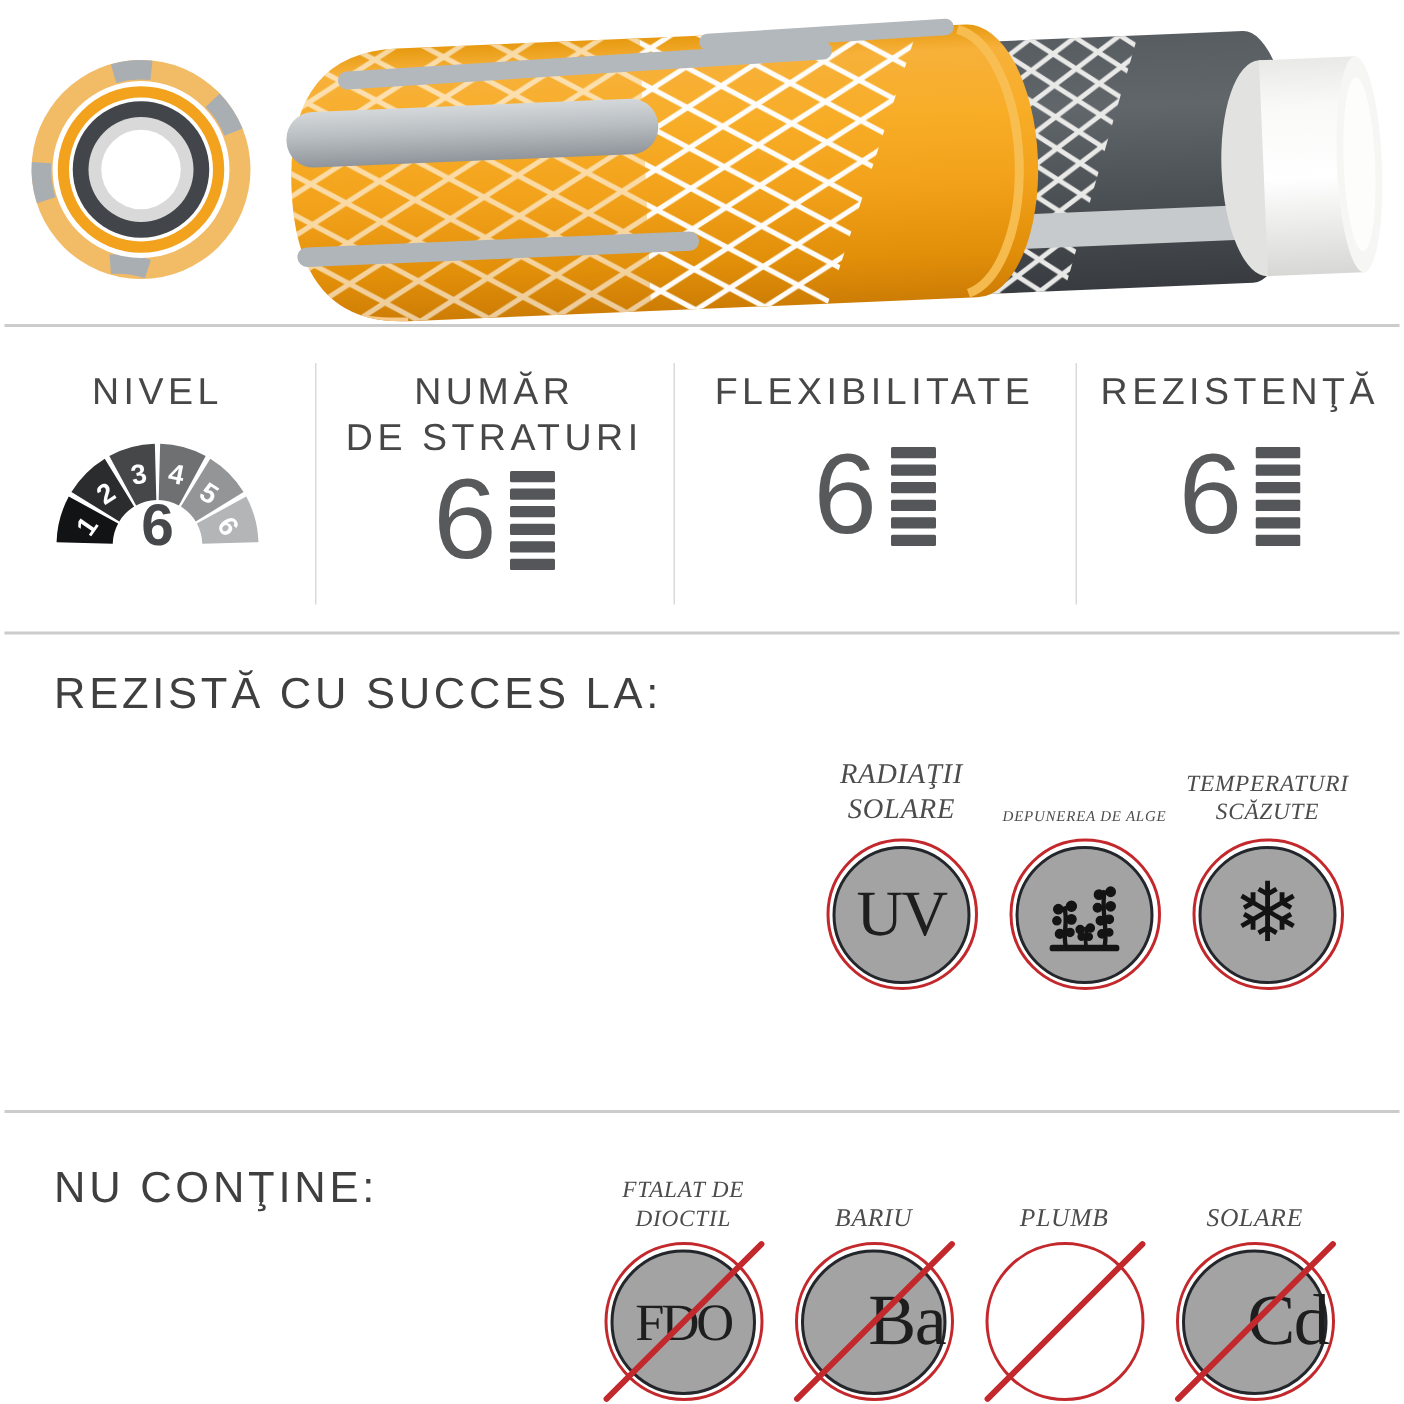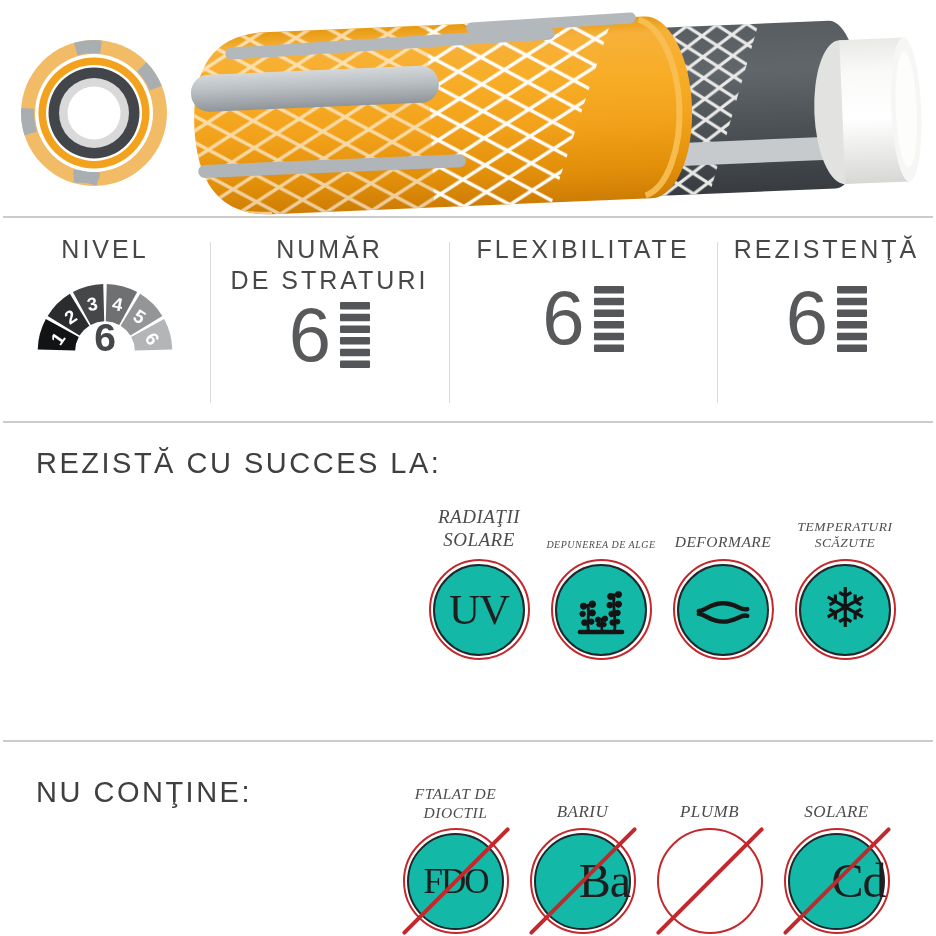--- a/index.html
+++ b/index.html
@@ -9,21 +9,21 @@
   html,body{margin:0;padding:0;background:#fff;}
   .page{position:relative;width:936px;height:936px;overflow:hidden;background:#fff;
         font-family:"Liberation Sans",sans-serif;color:var(--text-dark);}
   .sep{height:2px;background:var(--divider-gray);margin:0 3px;}
 
   
   .hose-section{height:216px;position:relative;}
 
   
   .specs{height:203px;display:grid;grid-template-columns:210px 239px 268px 219px;}
-  .spec-col{position:relative;display:flex;flex-direction:column;align-items:center;padding-top:16px;box-sizing:border-box;}
+  .spec-col{position:relative;display:flex;flex-direction:column;align-items:center;padding-top:28px;box-sizing:border-box;}
   .spec-col:not(:first-child)::before{content:"";position:absolute;left:-0.5px;top:24px;bottom:18px;width:1px;background:#dadada;}
   .spec-title{font-size:25px;letter-spacing:3px;color:#474747;text-align:center;line-height:1.22;white-space:pre-line;}
   .value-row{display:flex;align-items:center;gap:9px;margin-top:20px;}
   .spec-col:nth-child(2) .value-row{margin-top:6px;}
   .big-num{font-size:76px;line-height:.85;color:var(--value-gray);}
   .gauge{margin-top:12px;}
 
   
   .section-heading{position:absolute;left:36px;margin:0;font-weight:400;
         font-size:29px;letter-spacing:2.5px;color:#3f3f3f;}
@@ -46,21 +46,21 @@
   .resists .icon-item:nth-child(3) .icon-label{font-size:15.5px;}
   .resists .icon-item:nth-child(4) .icon-label{font-size:13.5px;}
   .resists .icon-item:nth-child(5) .icon-label{font-size:17.5px;}
   .nu .icon-item:nth-child(1) .icon-label{font-size:15.5px;}
   .nu .icon-item:nth-child(n+2) .icon-label{font-size:17px;}
 
   .ring{border:2.5px solid var(--accent-red);border-radius:50%;padding:2.5px;box-sizing:border-box;background:#fff;position:relative;}
   .resists .ring{width:101px;height:101px;}
   .nu .ring{width:106px;height:106px;}
   .ring-inner{width:100%;height:100%;box-sizing:border-box;border:2.5px solid #23262b;border-radius:50%;
-        background:#14b8a6;display:flex;align-items:center;justify-content:center;}
+        background:#a3a3a3;display:flex;align-items:center;justify-content:center;}
   .strike{position:absolute;left:50%;top:50%;width:150px;height:4px;border-radius:2px;
         background:var(--accent-red);transform:translate(-50%,-50%) rotate(-45deg);z-index:3;}
   .symbol{font-family:"Liberation Serif",serif;color:#1e1e1e;line-height:1;}
   .symbol-uv{font-size:43px;letter-spacing:-1px;}
   .symbol-fdo{font-size:35px;letter-spacing:-2px;}
   .symbol-chem{font-size:48px;letter-spacing:-1px;margin-left:44px;}
   .glyph-snow{font-family:"DejaVu Sans",sans-serif;font-size:55px;line-height:1;color:#131313;margin-top:-2px;}
 </style>
 </head>
 <body>
@@ -271,33 +271,20 @@
                   <circle cx="43" cy="36" r="2.9"></circle>
                   <circle cx="49" cy="35" r="2.9"></circle>
                 <circle cx="44" cy="45" r="2.8"></circle>
                   <circle cx="49" cy="44" r="2.5"></circle>
               </g>
             </svg>
           </div>
         </div>
       </div>
 
-      <div class="icon-item">
-        <div class="icon-label">DEFORMARE</div>
-        <div class="ring">
-          <div class="ring-inner">
-            <svg width="62" height="62" viewBox="0 0 64 64">
-              <g stroke="#161616" stroke-width="4.6" fill="none" stroke-linecap="round">
-                <path d="M7,33 C14,33 18,25 32,25 C46,25 50,33 57,31"></path>
-                <path d="M7,36 C14,36 18,44 32,44 C46,44 50,36 57,38"></path>
-              </g>
-            </svg>
-          </div>
-        </div>
-      </div>
 
       <div class="icon-item">
         <div class="icon-label">TEMPERATURI SCĂZUTE</div>
         <div class="ring">
           <div class="ring-inner">
               <span class="glyph-snow">❄</span>
             </div>
         </div>
       </div>
 

